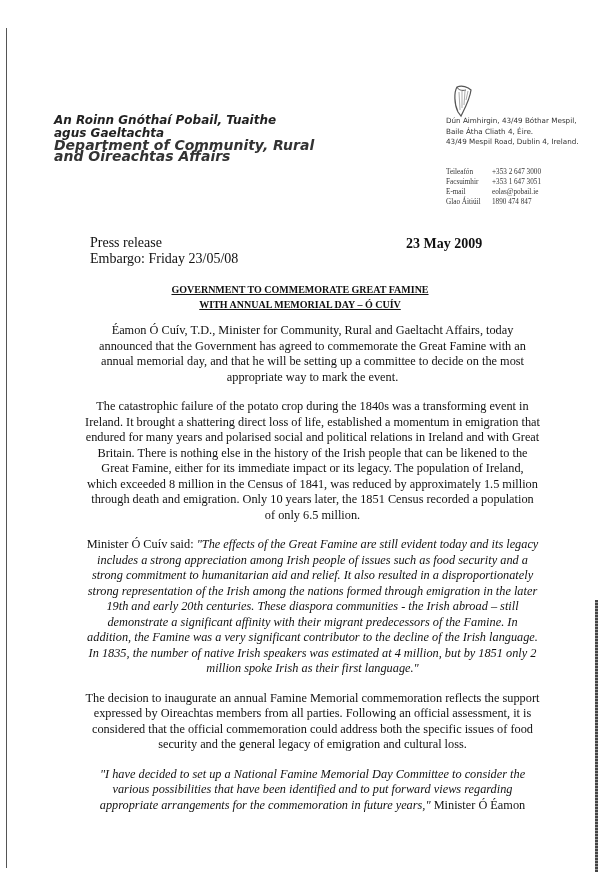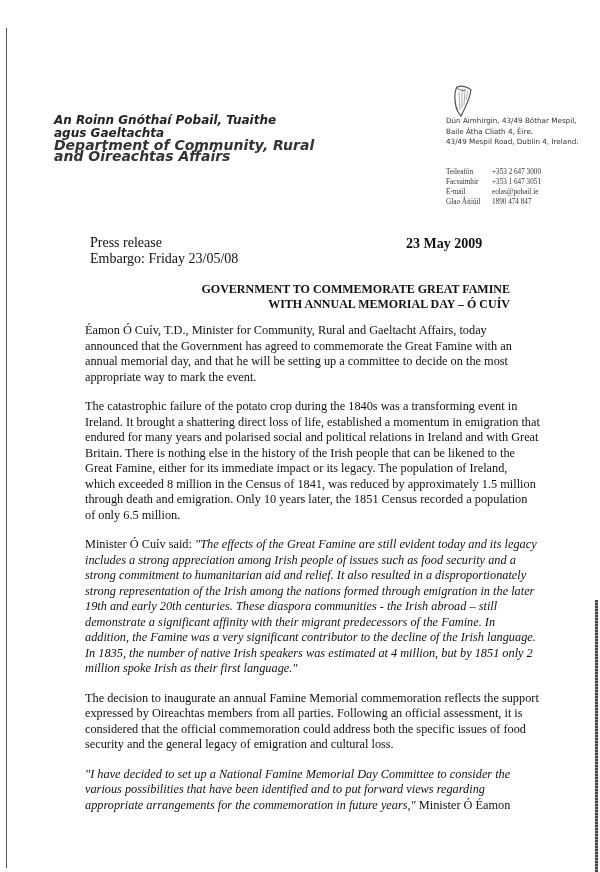--- a/index.html
+++ b/index.html
@@ -9,22 +9,22 @@
   .dept { position:absolute; left:54px; top:114px; font-family:"DejaVu Sans", sans-serif; font-style:italic; }
   .dept .ga { font-size:12px; font-weight:bold; line-height:13px; color:#222; }
   .dept .en { font-size:14px; line-height:11px; color:#333;font-weight:bold; }
   .harp { position:absolute; left:452px; top:84px; width:22px; height:34px; }
   .addr { position:absolute; left:446px; top:116px; font-family:"DejaVu Sans", sans-serif; font-size:7.2px; line-height:10.5px; color:#333; }
   .contact { position:absolute; left:446px; top:167px; font-family:Liberation Serif, serif; font-size:7.2px; line-height:10px; color:#333; }
   .contact .row { display:flex; }
   .contact .k { width:46px; }
   .pr { position:absolute; left:90px; top:235px; font-weight:normal; font-size:14px; line-height:16px; }
   .date { position:absolute; left:406px; top:236px; font-weight:bold; font-size:14px; }
-  .title { position:absolute; left:90px; width:420px; top:282px; text-align:right; font-weight:bold; font-size:12px; line-height:15px; }
-  .body { position:absolute; left:85px; width:455px; font-size:12.3px; line-height:15.5px; }
+  .title { position:absolute; left:90px; width:420px; top:282px; text-align:center; font-weight:bold; font-size:10px; line-height:15px;text-decoration:underline; }
+  .body { position:absolute; left:85px; width:455px; font-size:12.3px; line-height:15.5px;text-align:center; }
   .body p { margin:0 0 14px 0; }
   .it { font-style:italic; }
 </style>
 </head>
 <body>
 
 <div class="scan-left"></div>
 <div class="scan-right"></div>
 
 <div class="dept">

